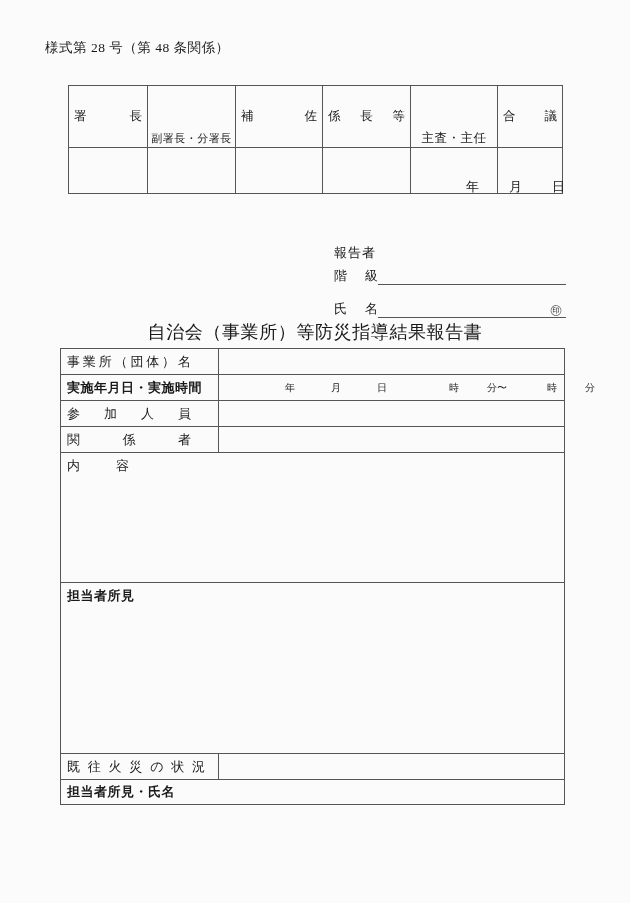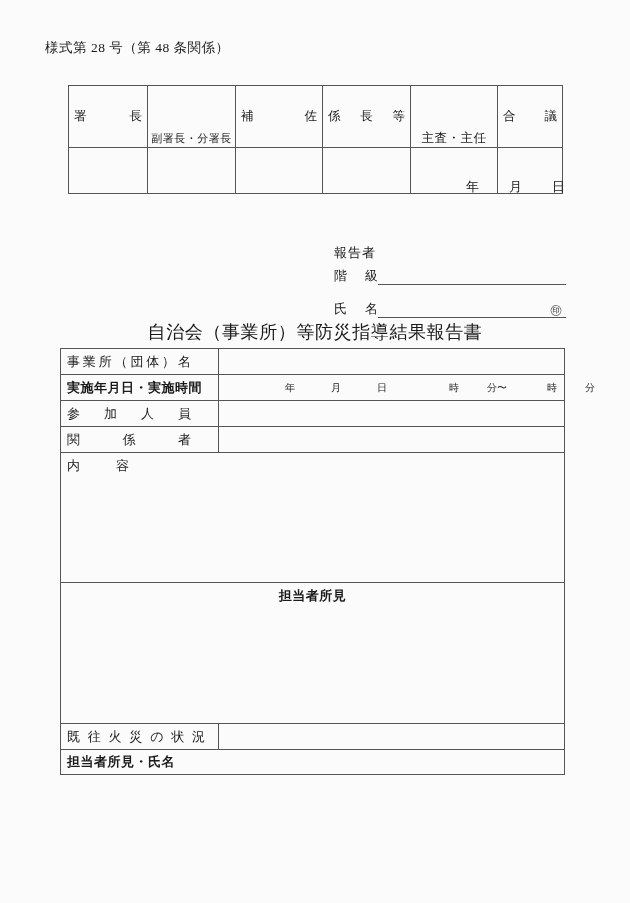--- a/index.html
+++ b/index.html
@@ -153,21 +153,21 @@
     height: 25px;
   }
   .report-table td.val {
     vertical-align: middle;
   }
   .report-table td.full {
     padding-top: 4px;
   }
   .row-h25 { height: 25px; }
   .row-content { height: 130px; }
-  .row-opinion { height: 141px; text-align: center; }
+  .row-opinion { height: 171px; }
 
   .datetime-line {
     display: block;
     white-space: nowrap;
     text-align: left;
     padding-left: 60px;
     font-size: 10px;
   }
   .datetime-line i {
     font-style: normal;

